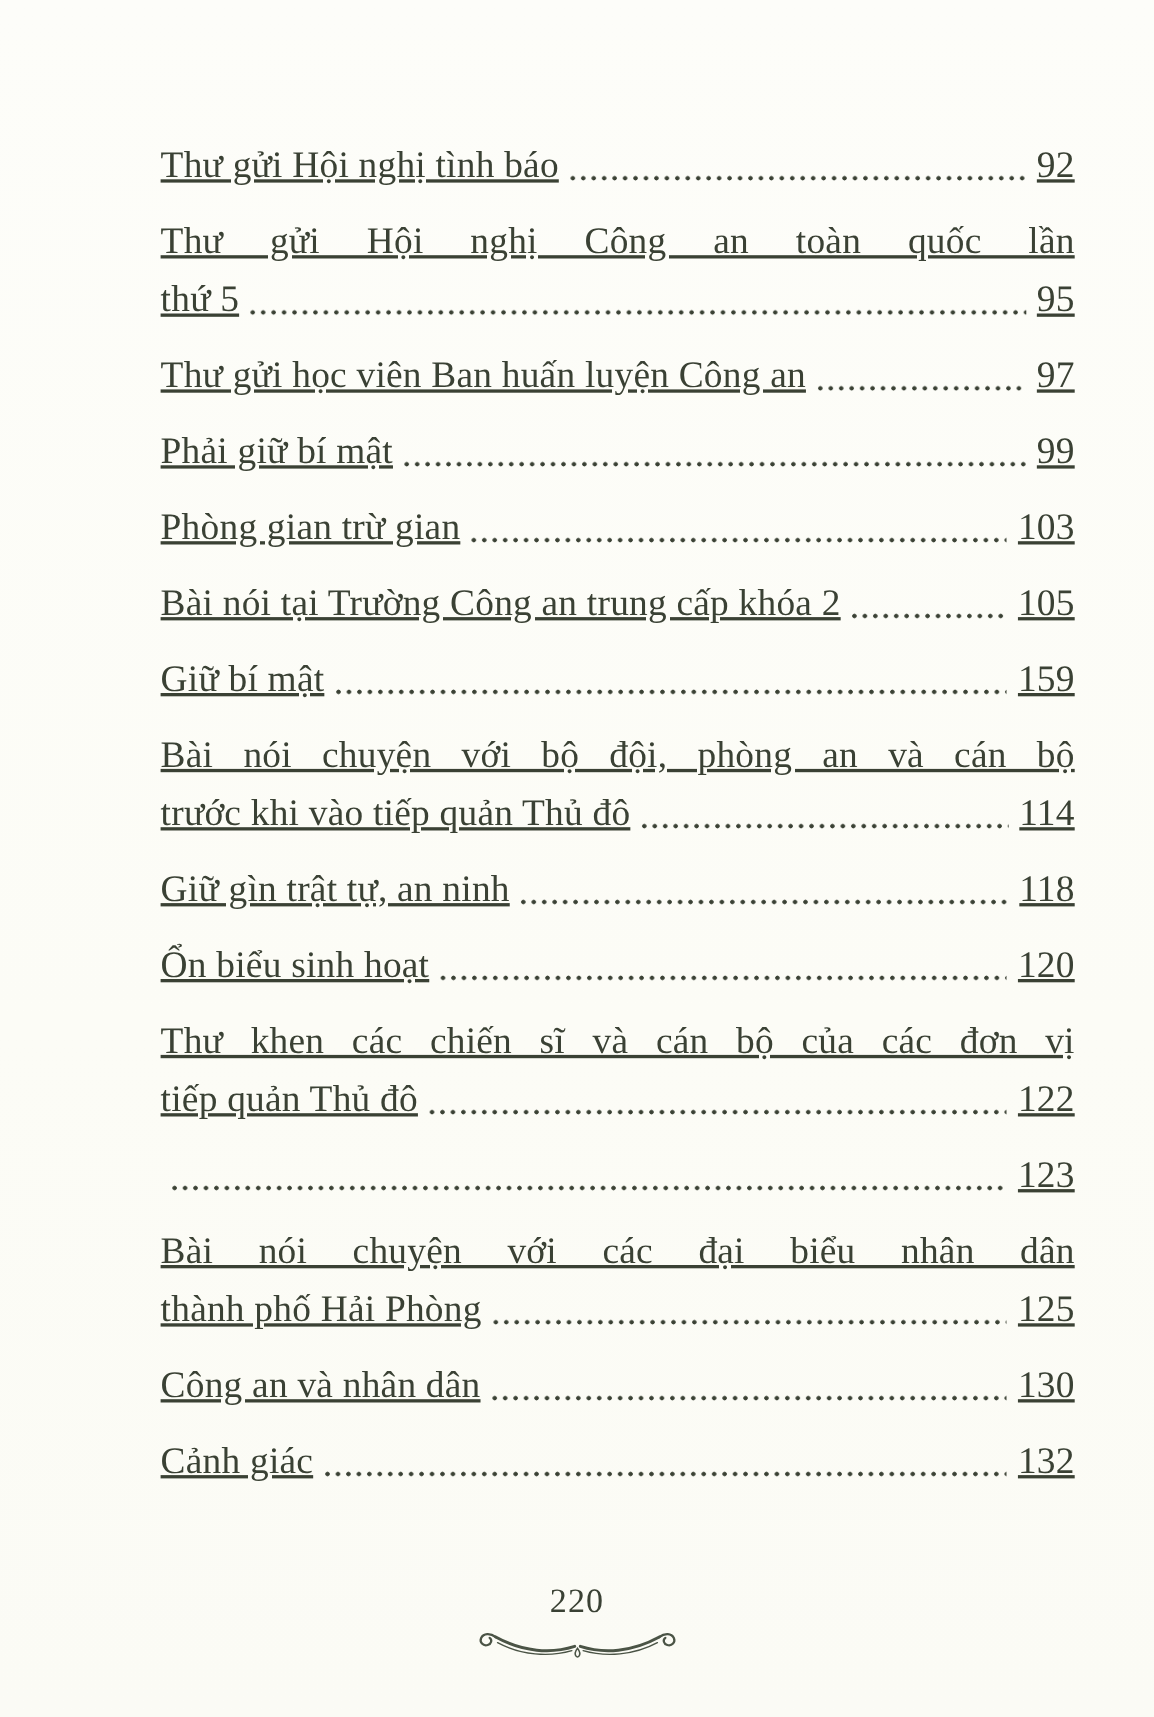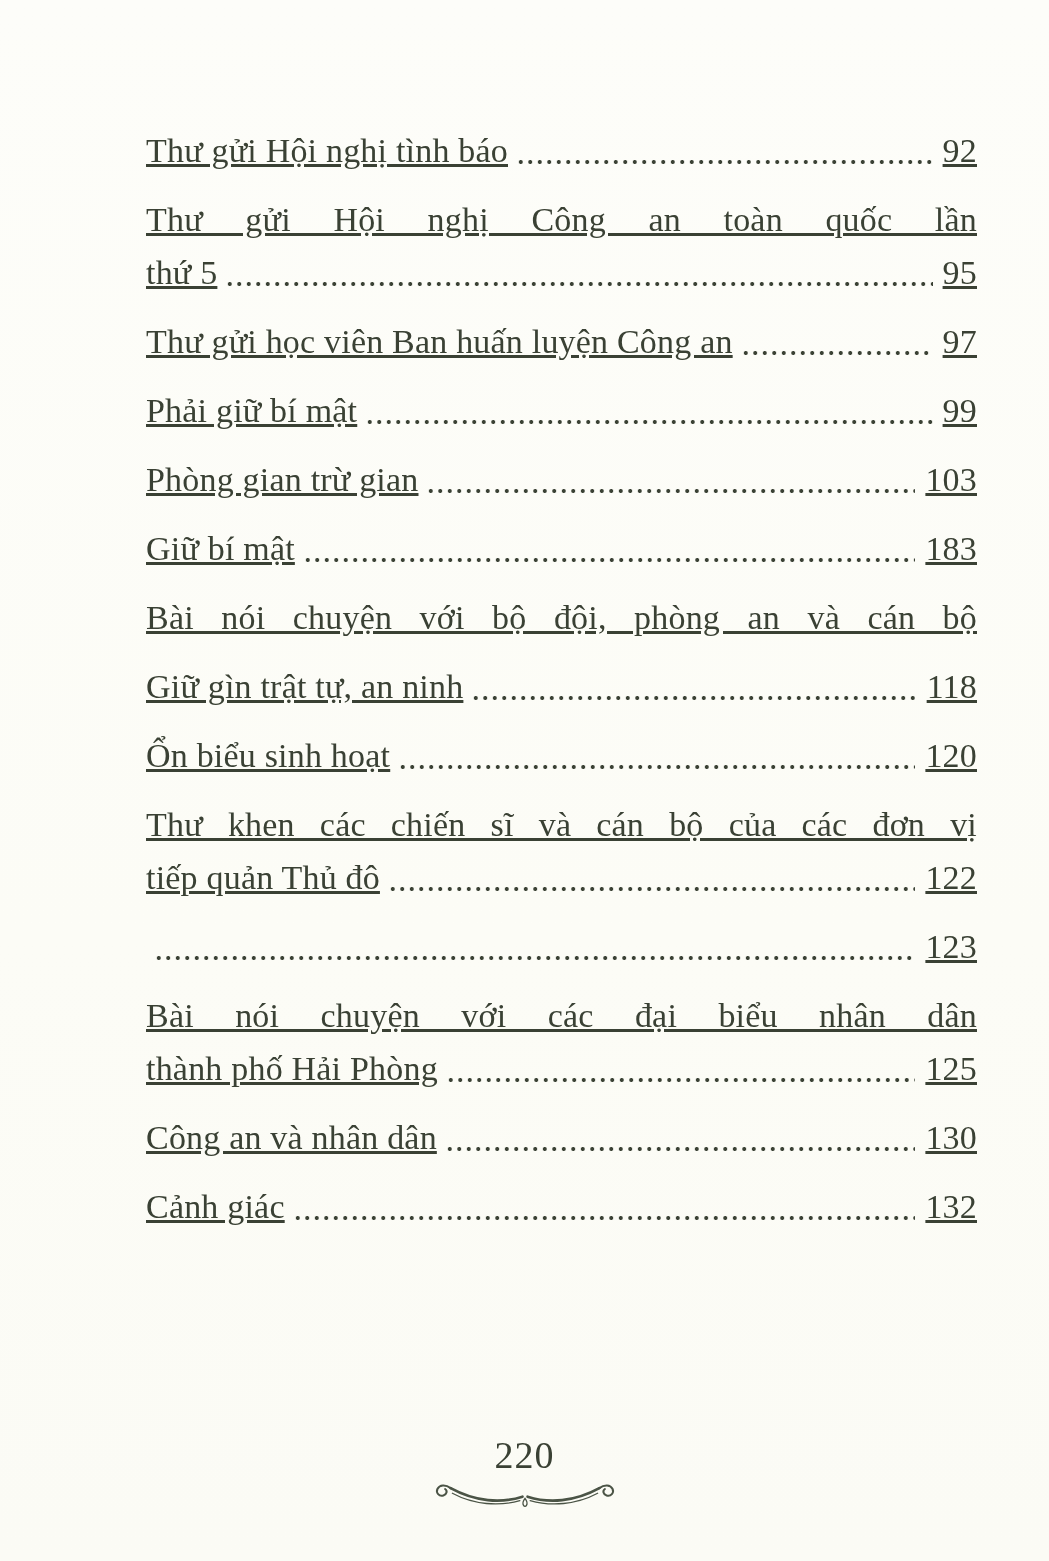--- a/index.html
+++ b/index.html
@@ -52,21 +52,21 @@
     flex:0 0 auto;
     white-space: nowrap;
   }
   .footer{
     position:absolute;
     left:0; right:0;
     top: 1438px;
     text-align:center;
   }
   .folio{
-    font-size: 38px;
+    font-size: 31px;
     line-height: 34px;
     letter-spacing: 1px;
   }
   .flourish{
     display:block;
     margin: 2px auto 0 auto;
     width: 188px; height: 42px;
   }
 </style>
 </head>
@@ -106,27 +106,39 @@
       </li>
       <li class="toc-entry">
         <div class="toc-line last">
           <span class="toc-text">Phòng gian trừ gian</span>
           <span class="leader"></span>
           <span class="toc-page">103</span>
         </div>
       </li>
       <li class="toc-entry">
         <div class="toc-line last">
+          <span class="toc-text">Bài nói tại Trường Công an trung cấp khóa 2</span>
+          <span class="leader"></span>
+          <span class="toc-page">105</span>
+        </div>
+      </li>
+      <li class="toc-entry">
+        <div class="toc-line last">
           <span class="toc-text">Giữ bí mật</span>
           <span class="leader"></span>
-          <span class="toc-page">183</span>
+          <span class="toc-page">159</span>
         </div>
       </li>
       <li class="toc-entry">
         <div class="toc-line fill">Bài nói chuyện với bộ đội, phòng an và cán bộ</div>
+        <div class="toc-line last">
+          <span class="toc-text">trước khi vào tiếp quản Thủ đô</span>
+          <span class="leader"></span>
+          <span class="toc-page">114</span>
+        </div>
       </li>
       <li class="toc-entry">
         <div class="toc-line last">
           <span class="toc-text">Giữ gìn trật tự, an ninh</span>
           <span class="leader"></span>
           <span class="toc-page">118</span>
         </div>
       </li>
       <li class="toc-entry">
         <div class="toc-line last">

